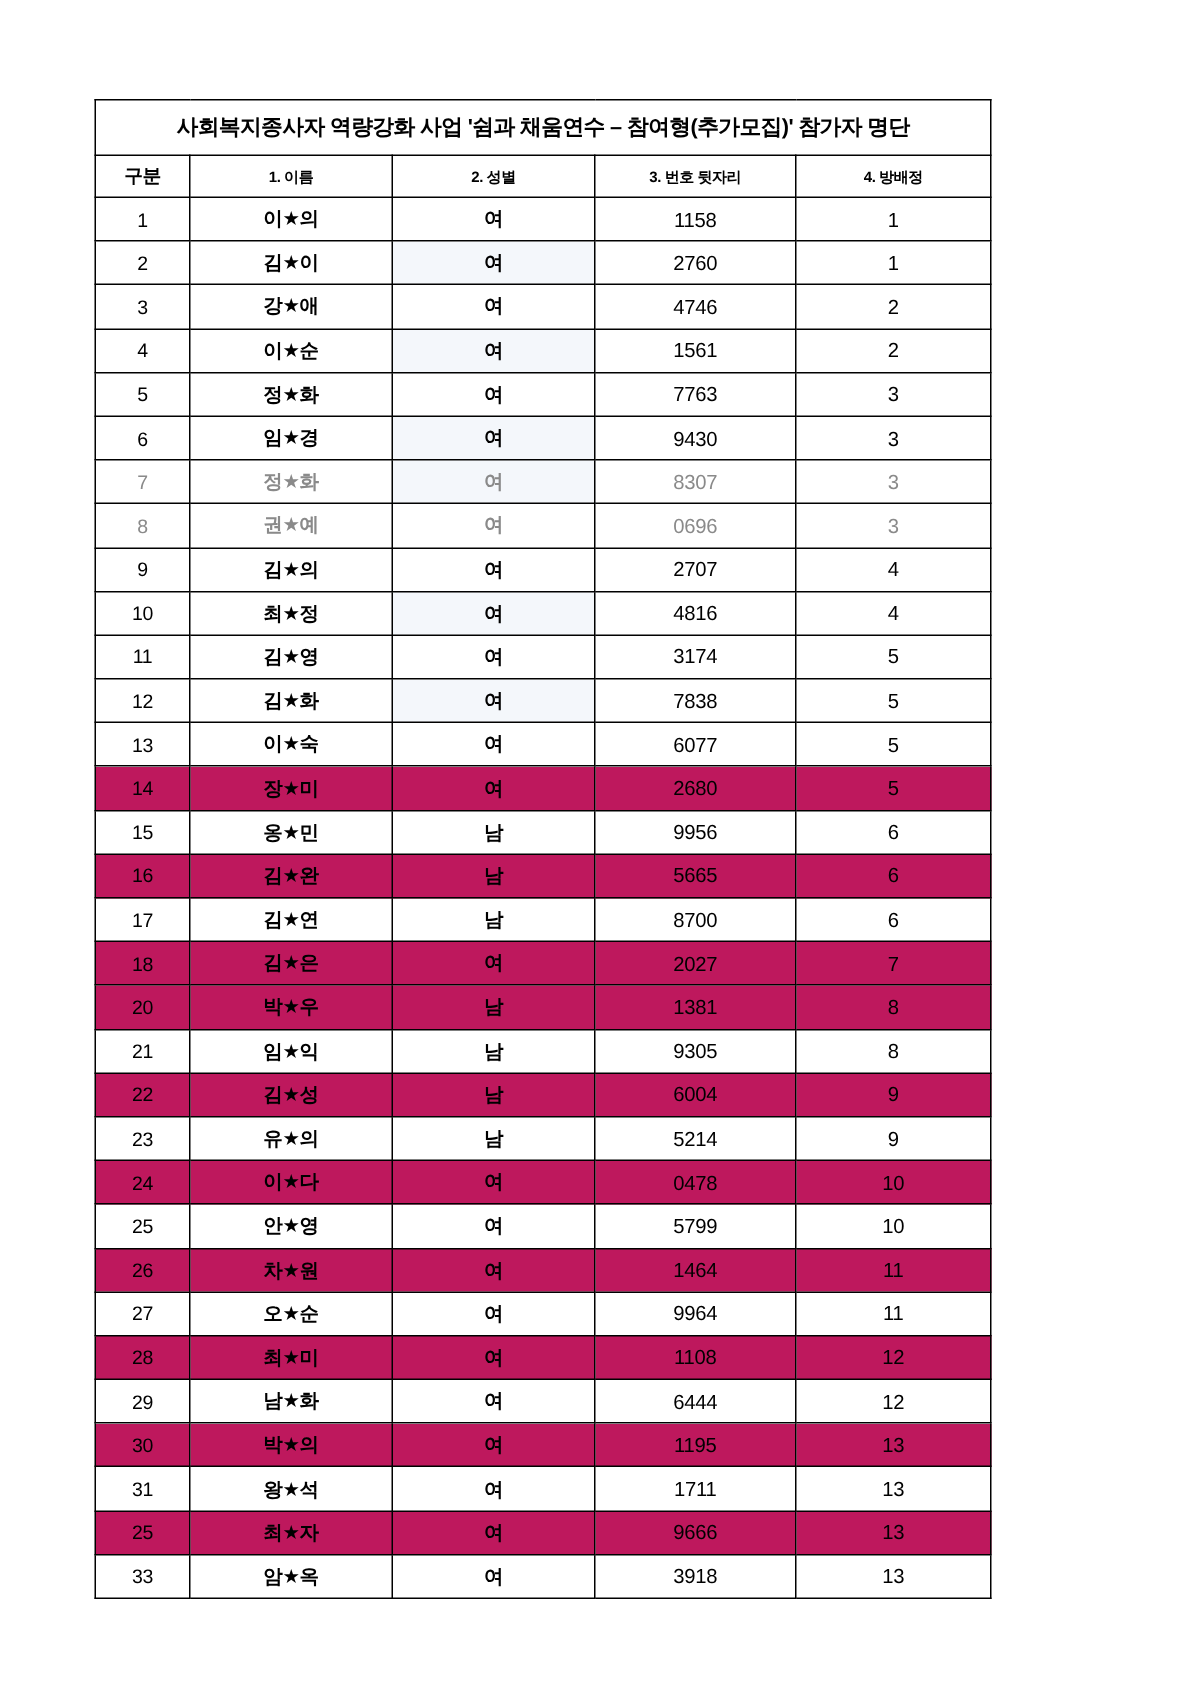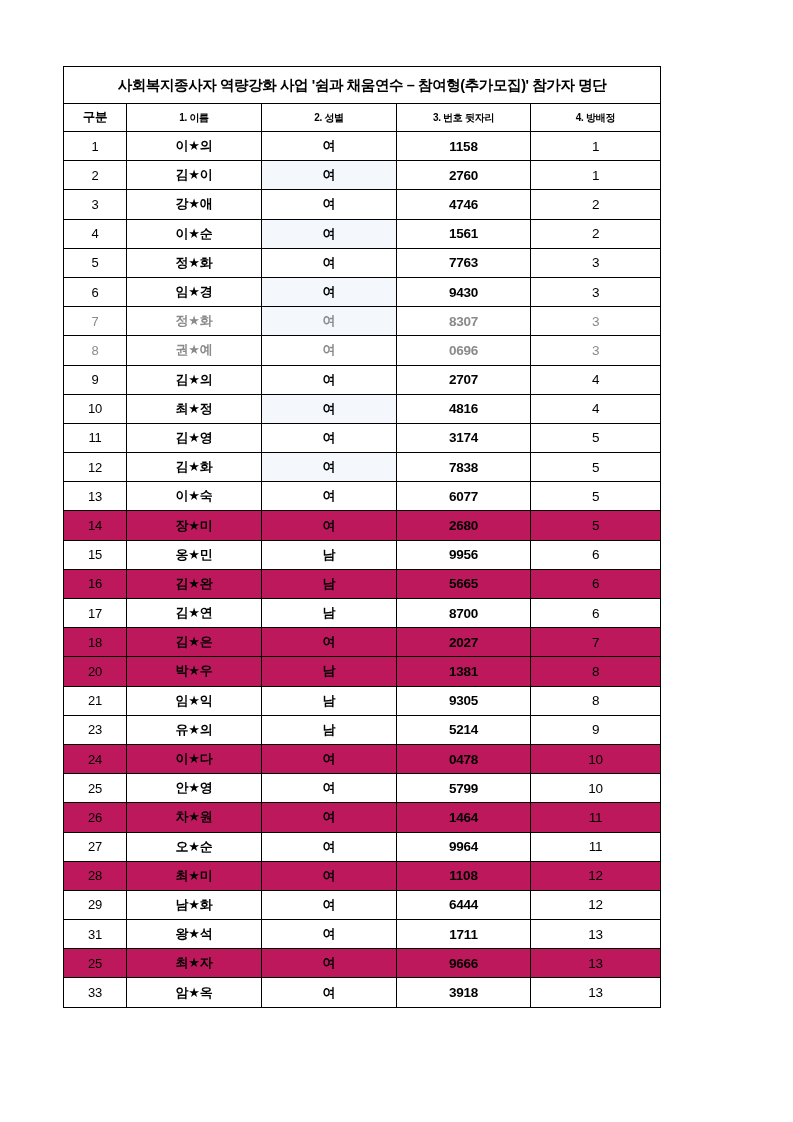--- a/index.html
+++ b/index.html
@@ -82,21 +82,21 @@
     letter-spacing: -0.2px;
   }
   tbody tr td.c-no {
     font-weight: normal;
     font-size: 13px;
   }
   tbody tr td.c-gender {
     font-weight: bold;
   }
   tbody tr td.c-tail {
-    font-weight: bold;
+    font-weight: normal;
     font-size: 13.5px;
   }
   tbody tr td.c-room {
     font-weight: normal;
     font-size: 13.5px;
   }
 
   
   tbody tr.faded td {
     color: #8a8a8a;
@@ -277,20 +277,27 @@
             <td class="c-tail">1381</td>
             <td class="c-room">8</td>
           </tr>
           <tr>
             <td class="c-no">21</td>
             <td class="c-name">임★익</td>
             <td class="c-gender">남</td>
             <td class="c-tail">9305</td>
             <td class="c-room">8</td>
           </tr>
+          <tr class="tint-row">
+            <td class="c-no">22</td>
+            <td class="c-name">김★성</td>
+            <td class="c-gender">남</td>
+            <td class="c-tail">6004</td>
+            <td class="c-room">9</td>
+          </tr>
           <tr>
             <td class="c-no">23</td>
             <td class="c-name">유★의</td>
             <td class="c-gender">남</td>
             <td class="c-tail">5214</td>
             <td class="c-room">9</td>
           </tr>
           <tr class="tint-row">
             <td class="c-no">24</td>
             <td class="c-name">이★다</td>
@@ -326,20 +333,27 @@
             <td class="c-tail">1108</td>
             <td class="c-room">12</td>
           </tr>
           <tr>
             <td class="c-no">29</td>
             <td class="c-name">남★화</td>
             <td class="c-gender">여</td>
             <td class="c-tail">6444</td>
             <td class="c-room">12</td>
           </tr>
+          <tr class="tint-row">
+            <td class="c-no">30</td>
+            <td class="c-name">박★의</td>
+            <td class="c-gender">여</td>
+            <td class="c-tail">1195</td>
+            <td class="c-room">13</td>
+          </tr>
           <tr>
             <td class="c-no">31</td>
             <td class="c-name">왕★석</td>
             <td class="c-gender">여</td>
             <td class="c-tail">1711</td>
             <td class="c-room">13</td>
           </tr>
           <tr class="tint-row">
             <td class="c-no">25</td>
             <td class="c-name">최★자</td>

